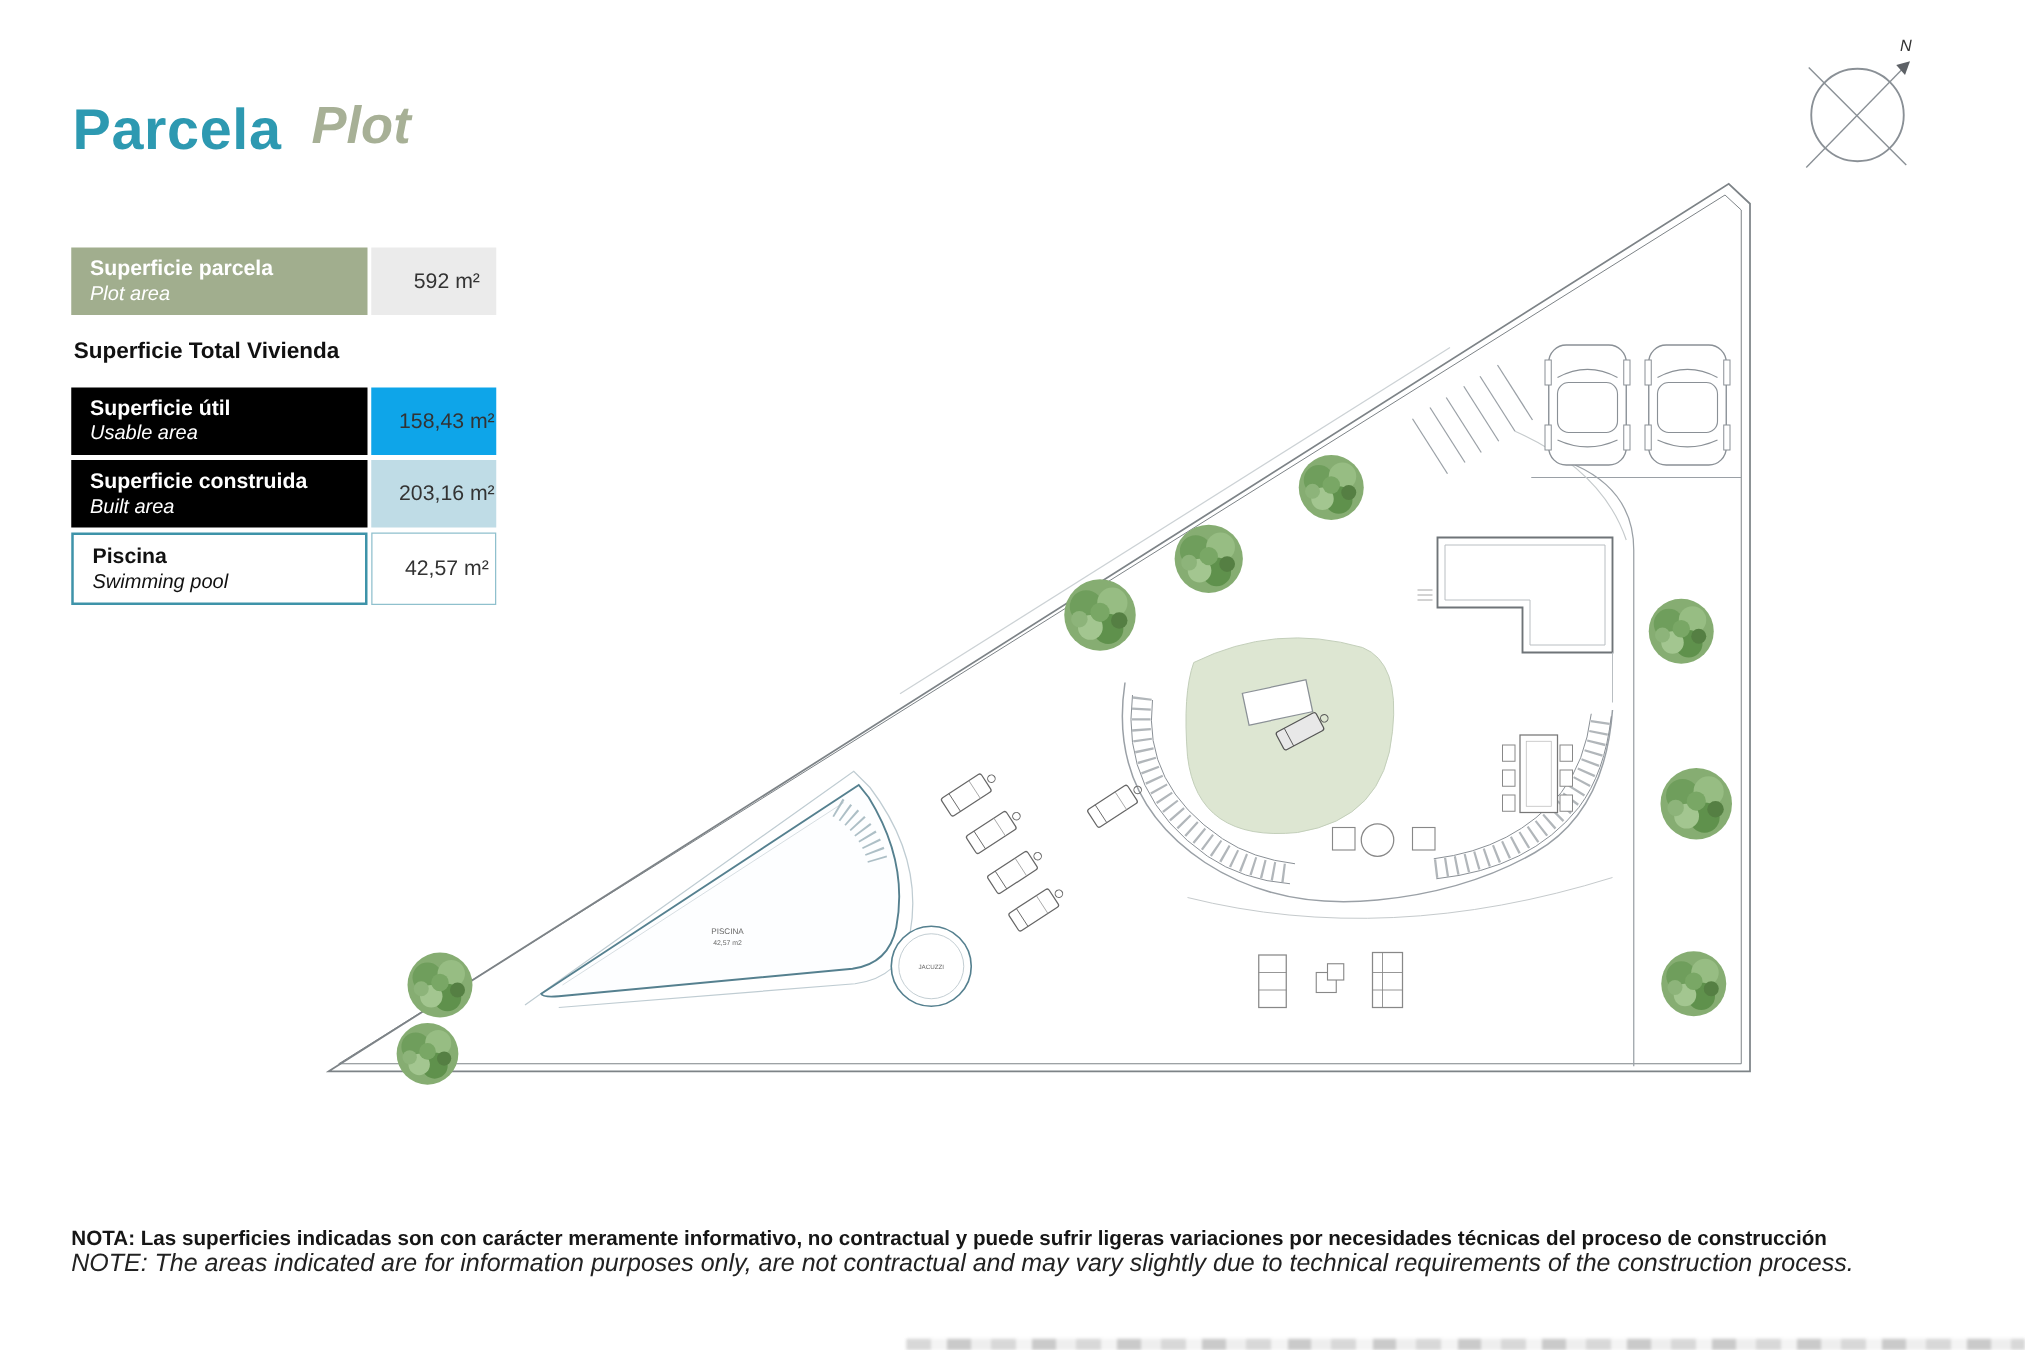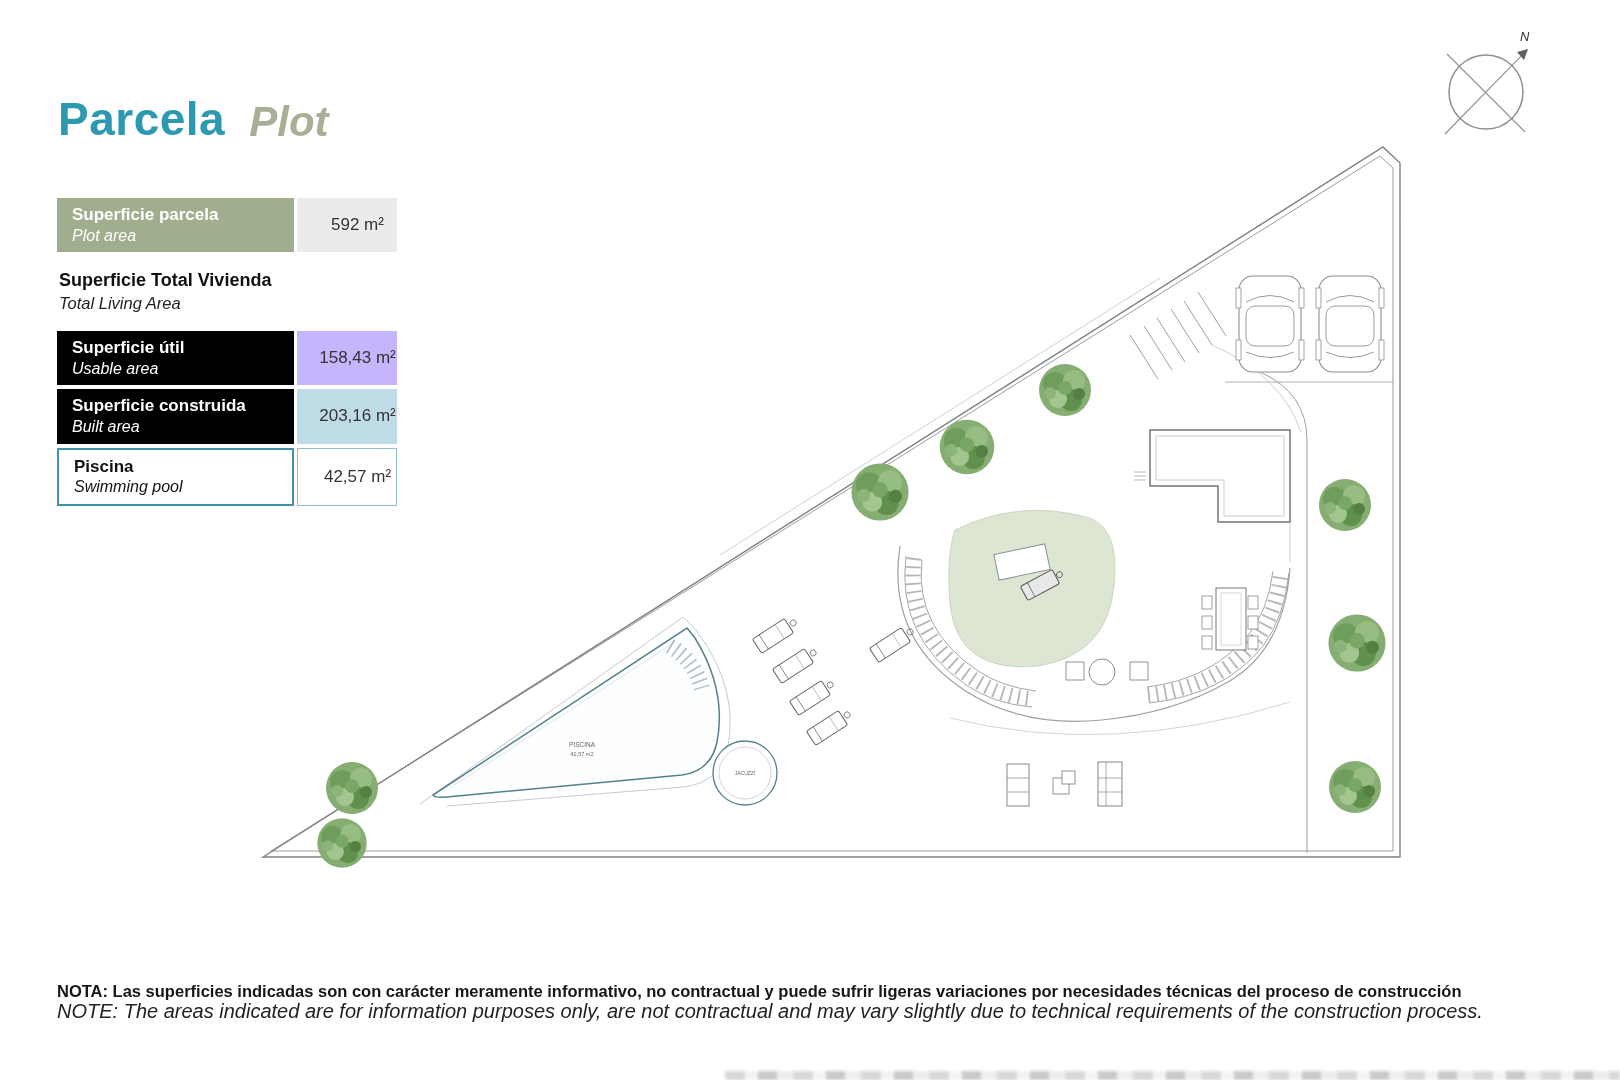--- a/index.html
+++ b/index.html
@@ -2,37 +2,37 @@
 <html><head>
 <meta charset="utf-8">
 <style>
   * { margin:0; padding:0; box-sizing:border-box; }
   html,body { width:1620px; height:1080px; }
   body {
     position:relative; background:#ffffff; overflow:hidden;
     font-family:"Liberation Sans", sans-serif; color:#1c1c1c;
   }
   
-  .hdr { position:absolute; left:58px; top:92px; display:flex; align-items:flex-end; }
+  .hdr { position:absolute; left:58px; top:76px; display:flex; align-items:flex-start; }
   .hdr .title { font-size:46px; font-weight:700; color:#2d99b1; letter-spacing:.5px; }
   .hdr .subtitle { font-size:42px; font-weight:700; font-style:italic; color:#a7b096; margin-left:24px; }
   .compass { position:absolute; left:1435px; top:28px; }
 
   
   .areas { position:absolute; left:57px; top:198px; width:340px; }
   .arow { display:flex; gap:3px; margin-bottom:4px; }
   .arow .lbl { flex:0 0 237px; padding:7px 15px; line-height:1.22; }
   .arow .val { flex:1; display:flex; align-items:center; justify-content:center;
                font-size:17px; color:#333;padding-left:21px; }
   .lbl .es { font-size:17px; font-weight:700; }
   .lbl .en { font-size:16px; font-style:italic; }
   .row-green .lbl { background:#a1ae8e; color:#ffffff; }
   .row-green .val { background:#ebebeb; }
   .row-teal .lbl { background:#000000; color:#ffffff; }
-  .row-teal .val.v1 { background:#c4b5fd; }
+  .row-teal .val.v1 { background:#0ea5e9; }
   .row-teal .val.v2 { background:#bfdce6; }
   .row-white .lbl { background:#ffffff; color:#111; border:2px solid #3e93a9; }
   .row-white .val { background:#ffffff; border:1.5px solid #8fc0cd; }
   .living-heading { margin:17px 2px 17px 2px; line-height:1.3; }
   .living-heading .es { font-size:18px; font-weight:700; color:#111; }
   .living-heading .en { font-size:16.5px; font-style:italic; color:#222; }
 
   
   .siteplan { position:absolute; left:250px; top:130px; }
 
@@ -67,21 +67,20 @@
   <div class="arow row-green">
     <div class="lbl">
       <div class="es">Superficie parcela</div>
       <div class="en">Plot area</div>
     </div>
     <div class="val">592 m²</div>
   </div>
 
   <div class="living-heading">
     <div class="es">Superficie Total Vivienda</div>
-    <div class="en">Total Living Area</div>
   </div>
 
   <div class="arow row-teal">
     <div class="lbl">
       <div class="es">Superficie útil</div>
       <div class="en">Usable area</div>
     </div>
     <div class="val v1">158,43 m²</div>
   </div>
 

